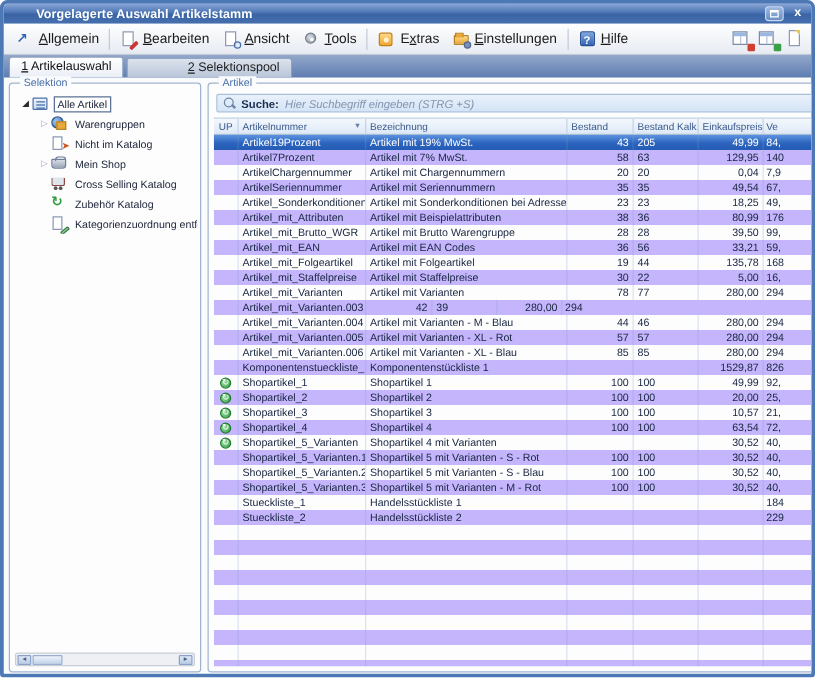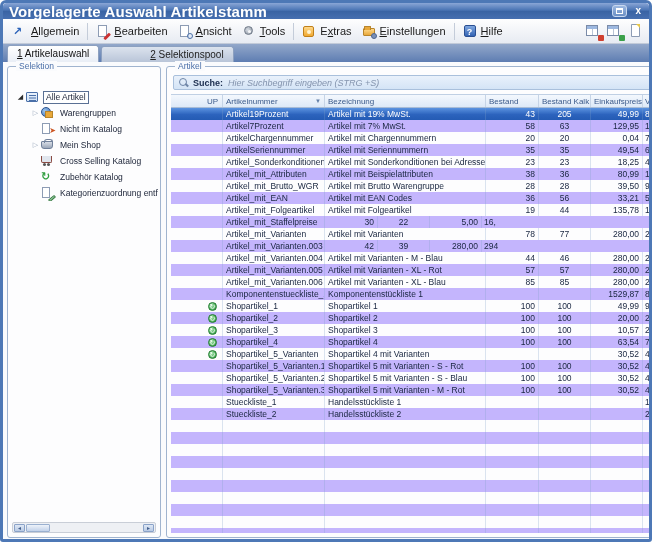--- a/index.html
+++ b/index.html
@@ -1,20 +1,20 @@
 <!DOCTYPE html>
 <html><head>
 <meta charset="utf-8">
 <style>
   html,body{margin:0;padding:0;background:#ffffff;font-family:"Liberation Sans","DejaVu Sans",sans-serif;}
   *{box-sizing:border-box;}
   .win{position:relative;width:652px;height:542px;margin:0;border:3px solid #4d78b6;border-radius:6px 6px 3px 3px;background:#fafbfd;overflow:hidden;}
   
   .titlebar{height:16px;background:linear-gradient(#8aa6d6 0%,#4a74b4 45%,#3a64a4 52%,#466fb0 100%);display:flex;align-items:center;padding:0 6px;border-radius:3px 3px 0 0;}
-  .titlebar .title{color:#fff;font-size:15px;font-weight:bold;letter-spacing:.1px;}
+  .titlebar .title{color:#fff;font-size:10px;font-weight:bold;letter-spacing:.1px;margin-left:20px;}
   .tb-btns{margin-left:auto;display:flex;align-items:center;gap:6px;}
   .restore-btn{width:15px;height:12px;background:linear-gradient(#9db8e0,#6a8fc6);border:1px solid #c8d8f0;border-radius:3px;display:flex;align-items:center;justify-content:center;}
   .restore-glyph{width:7px;height:6px;border:1px solid #fff;border-top:2px solid #fff;background:transparent;}
   .close-btn{color:#fff;font-size:10px;font-weight:bold;line-height:12px;padding:0 2px;}
   
   .menubar{height:25px;background:linear-gradient(#fefefe,#e7ebf2);border-bottom:1px solid #c2cad8;display:flex;align-items:center;padding:0 5px;font-size:11px;color:#1a1a1a;}
   .menu-item{display:flex;align-items:center;gap:4px;padding:2px 5px;border-radius:2px;white-space:nowrap;}
   .menu-item u{text-decoration:underline;}
   .msep{width:1px;height:17px;background:#c4ccd9;margin:0 3px;}
   .mspacer{flex:1;}
@@ -24,21 +24,21 @@
   .tabstrip{height:18px;background:linear-gradient(#93a8ca,#5e7db2);display:flex;align-items:flex-end;padding-left:4px;gap:2px;}
   .tab{height:16px;line-height:15px;padding:0 9px;font-size:10px;border:1px solid #8ca0c0;border-bottom:none;border-radius:3px 3px 0 0;white-space:nowrap;}
   .tab.active{background:linear-gradient(#ffffff,#e9eef6);color:#111;height:17px;font-weight:normal;}
   .tab.inactive{background:linear-gradient(#dce3ee,#b9c5d8);color:#222;padding-left:48px;}
   
   .groupbox{position:absolute;border:1px solid #a0b4cf;border-radius:3px;background:#fdfdfe;}
   .gb-caption{position:absolute;top:-6px;left:8px;background:#fafbfd;padding:0 3px;font-size:8.5px;color:#4a6fa8;line-height:10px;}
   .sidebar{left:4px;top:63px;width:154px;height:472px;}
   .mainbox{left:163px;top:63px;width:547px;height:472px;}
   
-  .tree{position:absolute;left:2px;top:8px;right:2px;margin-top:14px;}
+  .tree{position:absolute;left:2px;top:8px;right:2px;}
   .tree-item{height:16px;display:flex;align-items:center;font-size:8.5px;color:#1a2236;white-space:nowrap;overflow:hidden;}
   .ti-l0{padding-left:5px;}  .ti-l1{padding-left:20px;}
   .expander{width:11px;flex:none;font-size:7px;text-align:center;}
   .exp-open{color:#2b2b2b;}  .exp-closed{color:#9aa8bc;}
   .t-ic{width:13px;height:12px;flex:none;margin-right:4px;position:relative;}
   .tree-label{padding:0 2px;line-height:11px;}
   .tree-label.selected{border:1px solid #5a7094;background:#fff;}
   
   .hscroll{position:absolute;left:4px;right:4px;bottom:4px;height:11px;background:#eef0f4;border:1px solid #c9ced7;border-radius:2px;display:flex;align-items:center;padding:0 1px;}
   .hs-btn{width:11px;height:8px;background:linear-gradient(#dfe8f5,#b9cae4);border:1px solid #8aa2c8;border-radius:1px;color:#44608e;font-size:6px;line-height:7px;text-align:center;flex:none;}
@@ -52,25 +52,25 @@
   .mag::before{content:"";position:absolute;left:0;top:0;width:6px;height:6px;border:1.4px solid #6f86a8;border-radius:50%;}
   .mag::after{content:"";position:absolute;left:6px;top:6px;width:3.5px;height:1.6px;background:#6f86a8;transform:rotate(45deg);}
   
   .grid{position:absolute;left:4px;top:27px;right:19px;bottom:4px;overflow:hidden;border-top:1px solid #c0d0e4;}
   .grid-header{height:13px;display:flex;background:linear-gradient(#f4f8fd,#dde9f7);border-bottom:1px solid #a8bcd6;font-size:8px;color:#3b5a8a;}
   .hcell{display:flex;align-items:center;padding:0 3px;border-right:1px solid #c6d4e6;overflow:hidden;white-space:nowrap;}
   .grid-body .row{height:12px;display:flex;font-size:8.5px;color:#18253f;}
   .row.alt{background:#c4b5fd;}
   .row.selected{background:linear-gradient(#5b93e0,#2c63bd 55%,#245bb4);color:#fff;}
   .cell{overflow:hidden;white-space:nowrap;border-right:1px solid rgba(130,160,200,0.28);padding:0 3px;line-height:12px;}
-  .c-up{width:20px;flex:none;padding:0 1px;display:flex;align-items:center;justify-content:center;margin-left:32px;}
+  .c-up{width:20px;flex:none;padding:0 1px;display:flex;align-items:center;justify-content:center;}
   .c-nr{width:102px;flex:none;}
   .c-bez{width:161px;flex:none;}
   .c-bestand{width:53px;flex:none;text-align:right;}
-  .c-kalk{width:52px;flex:none;text-align:center;}
+  .c-kalk{width:52px;flex:none;text-align:left;}
   .c-ek{width:52px;flex:none;text-align:right;}
   .c-ve{flex:1;text-align:left;padding-left:2px;border-right:none;}
   .sort-ic{margin-left:auto;font-size:6px;color:#6480a8;line-height:8px;}
   .shop-ic{width:9px;height:9px;border-radius:50%;background:radial-gradient(circle at 35% 35%,#9fe0a8,#2f9e3f);border:1px solid #1f7a2e;color:#fff;font-size:7px;line-height:8px;text-align:center;}
   
   .vstrip{position:absolute;top:27px;bottom:4px;right:3px;width:15px;border-left:1px solid #ccd6e4;background:#f7f9fc;display:flex;flex-direction:column;align-items:center;}
   .chooser{width:13px;height:12px;margin:0 0 3px 0;background:linear-gradient(#f4f8fd,#dde9f7);border-bottom:1px solid #a8bcd6;display:flex;align-items:center;justify-content:center;font-size:8px;color:#5b7aa4;line-height:10px;}
   .tri-up{width:0;height:0;border-left:3px solid transparent;border-right:3px solid transparent;border-bottom:4px solid #9aa6b8;margin:2px 0;}
   .tri-down{width:0;height:0;border-left:3px solid transparent;border-right:3px solid transparent;border-top:4px solid #9aa6b8;margin:2px 0;}
   .tri-bar{width:7px;height:1.5px;background:#9aa6b8;margin:1px 0 0 0;}
@@ -360,20 +360,21 @@
             <span class="cell c-nr">Artikel_mit_Folgeartikel</span>
             <span class="cell c-bez">Artikel mit Folgeartikel</span>
             <span class="cell c-bestand">19</span>
             <span class="cell c-kalk">44</span>
             <span class="cell c-ek">135,78</span>
             <span class="cell c-ve">168</span>
           </div>
           <div class="row alt">
             <span class="cell c-up"></span>
             <span class="cell c-nr">Artikel_mit_Staffelpreise</span>
+            <span class="cell c-bez">Artikel mit Staffelpreise</span>
             <span class="cell c-bestand">30</span>
             <span class="cell c-kalk">22</span>
             <span class="cell c-ek">5,00</span>
             <span class="cell c-ve">16,</span>
           </div>
           <div class="row">
             <span class="cell c-up"></span>
             <span class="cell c-nr">Artikel_mit_Varianten</span>
             <span class="cell c-bez">Artikel mit Varianten</span>
             <span class="cell c-bestand">78</span>

